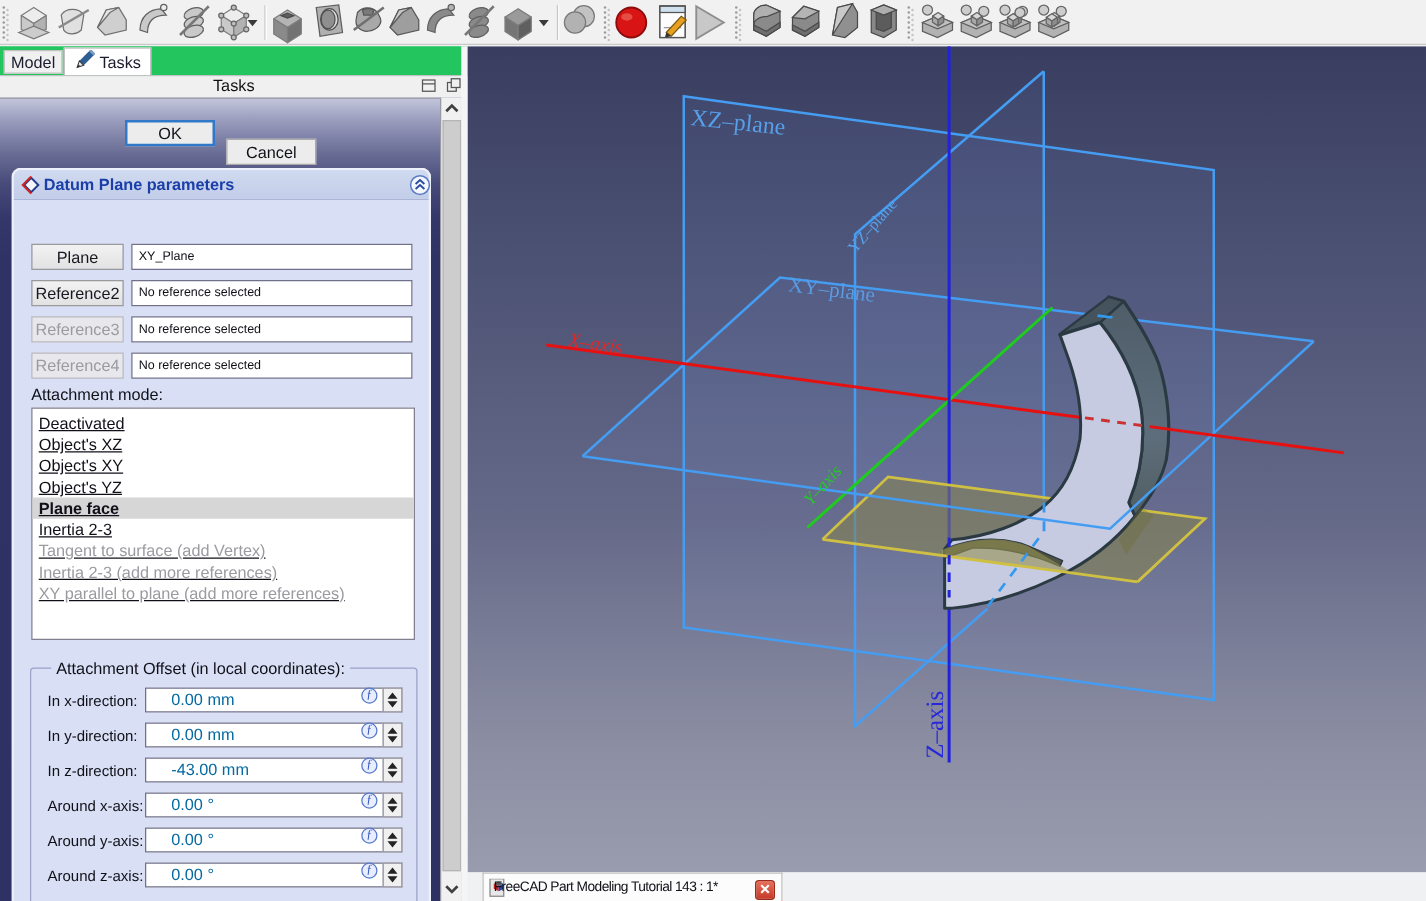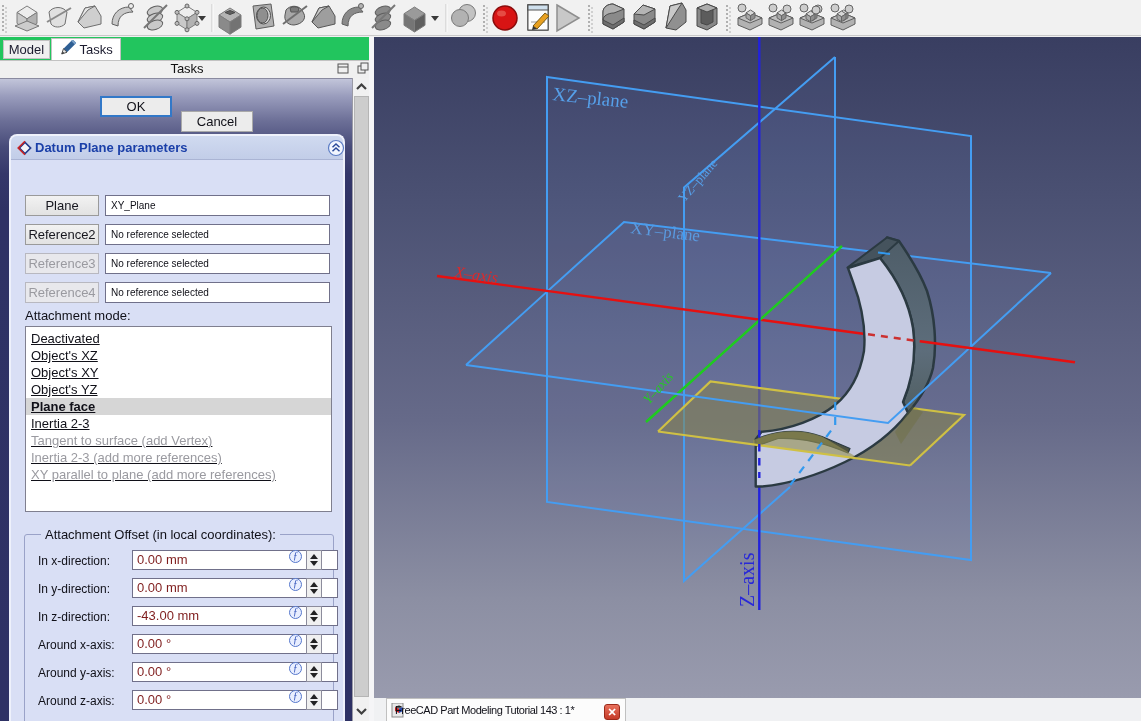--- a/index.html
+++ b/index.html
@@ -34,21 +34,21 @@
   .rowbtn.dis { color:#9a9aa0; background:#e8e8ec; border-color:#b8b8c0; }
   .rowinp { position:absolute; left:94px; width:225px; height:21px; background:#fff; border:1px solid #70708a; font-size:10px; line-height:19px; padding-left:5px; color:#101018; }
   #attlabel { position:absolute; left:14px; top:172px; font-size:13px; color:#101018; }
   #listbox { position:absolute; left:14px; top:190px; width:307px; height:186px; background:#fff; border:1px solid #7f7f8f; font-size:13px; color:#101018; padding-top:3px;text-decoration:underline; }
   #listbox div { height:17px; line-height:17px; padding-left:5px; }
   #listbox .sel { background:#d6d6d6; font-weight:bold; }
   #listbox .gr { color:#9a9aa0; }
   #offbox { position:absolute; left:13px; top:398px; width:310px; height:190px; border:1px solid #9aa2c8; border-radius:3px; }
   #offbox legend { position:absolute; left:16px; top:-8px; background:#d9dff5; padding:0 4px; font-size:13px; color:#101018; }
   .offlbl { position:absolute; left:13px; font-size:12px; color:#101018; }
-  .offinp { position:absolute; left:91px; width:206px; height:20px; background:#fff; border:1px solid #70708a; font-size:13px; line-height:18px; padding-left:4px; color:#7f1d1d;margin-left:16px; }
+  .offinp { position:absolute; left:91px; width:206px; height:20px; background:#fff; border:1px solid #70708a; font-size:13px; line-height:18px; padding-left:20px; color:#0369a1; }
   .spin { position:absolute; left:281px; width:16px; height:20px; background:#f0f0f0; border:1px solid #8c8c9c; }
   .spin:before { content:""; position:absolute; left:3px; top:3px; border-left:4px solid transparent; border-right:4px solid transparent; border-bottom:5px solid #222; }
   .spin:after { content:""; position:absolute; left:3px; bottom:3px; border-left:4px solid transparent; border-right:4px solid transparent; border-top:5px solid #222; }
   .fx { position:absolute; left:264px; width:13px; height:13px; border-radius:7px; border:1px solid #5577cc; background:#e8eeff; }
   .fx:before { content:"ƒ"; position:absolute; left:3px; top:-1px; font-size:10px; color:#3355bb; font-family:"Liberation Serif",serif;}
   
   #bottombar { position:absolute; left:374px; top:698px; width:767px; height:23px; background:#f0f1f3; }
   #doctab { position:absolute; left:12px; top:0px; width:240px; height:23px; background:#fcfcfc; border:1px solid #c0c0c0; border-bottom:none; font-size:12px; color:#101018; }
   #doctab span { position:absolute; left:8px; top:5px; white-space:nowrap; letter-spacing:-0.45px; font-size:11px; }
   #closex { position:absolute; left:217px; top:5px; width:16px; height:16px; background:linear-gradient(#e8705c,#c53b28); border:1px solid #9c2a1a; border-radius:3px; color:#fff; font-size:11px; font-weight:bold; text-align:center; line-height:14px; }

